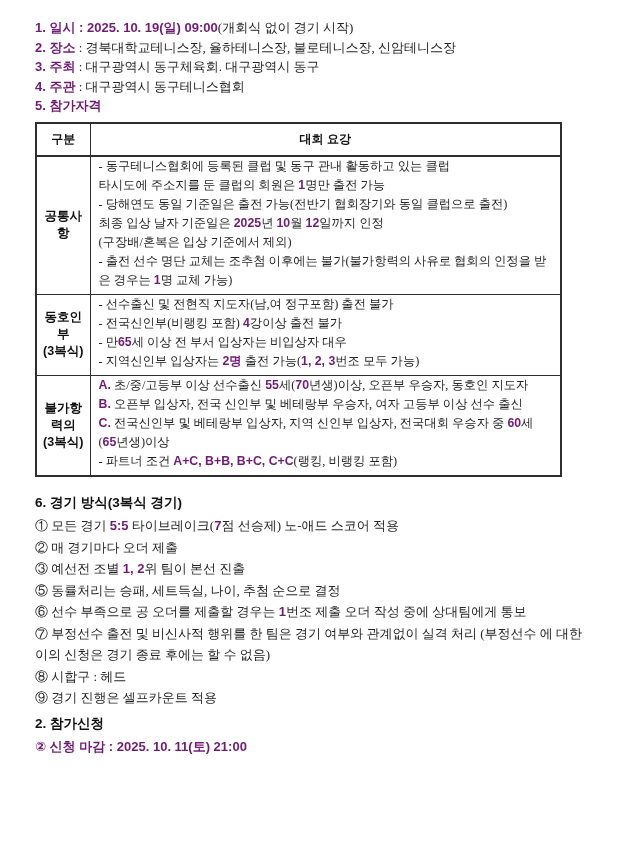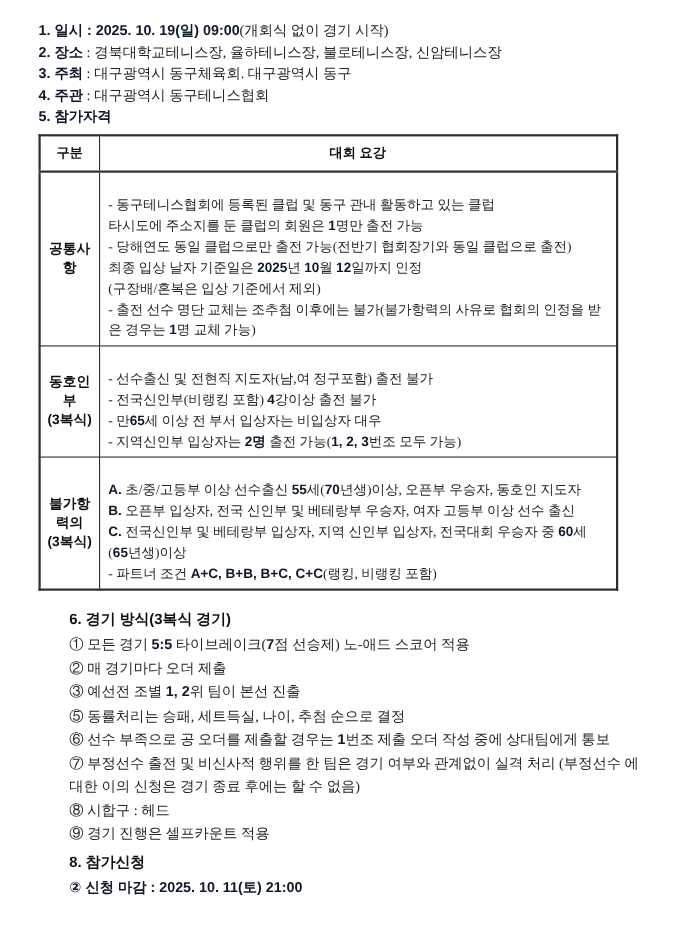--- a/index.html
+++ b/index.html
@@ -4,39 +4,39 @@
 <style>
   * { margin:0; padding:0; box-sizing:border-box; }
   html,body { width:625px; height:844px; overflow:hidden; background:#ffffff; }
   body { font-family:"Liberation Serif","DejaVu Serif",serif; color:#242424; }
   .page { padding:18px 30px 0 35px; }
 
   .title { font-family:"Liberation Sans","DejaVu Sans",sans-serif; font-weight:700;
            font-size:19px; letter-spacing:.5px; text-align:center; color:#101010;
            margin-bottom:19px; }
 
-  .b { font-family:"Liberation Sans","DejaVu Sans",sans-serif; font-weight:700; color:#0f172a; }
+  .b { font-family:"Liberation Sans","DejaVu Sans",sans-serif; font-weight:700; color:#701a75; }
 
   .intro { font-size:13px; line-height:19.5px; }
   .intro .line { white-space:nowrap; }
 
   table.elig { border-collapse:collapse; width:527px; margin-top:6px;
                border:2px solid #2e2e2e; table-layout:fixed; }
   table.elig col.c1 { width:54px; }
   table.elig col.c2 { width:471px; }
   table.elig th, table.elig td { border:1px solid #2e2e2e; vertical-align:middle; }
   table.elig thead th { height:33px; font-family:"Liberation Sans","DejaVu Sans",sans-serif;
                font-weight:700; font-size:12px; color:#101010; text-align:center;
                border-bottom:2px solid #2e2e2e; }
   td.lbl { text-align:center; font-family:"Liberation Sans","DejaVu Sans",sans-serif;
            font-weight:700; font-size:12.5px; color:#101010; line-height:17px; padding:2px; }
-  td.cnt { padding:20px 7px 4px 8px; font-size:12.3px; line-height:19px; }
+  td.cnt { padding:0 7px 4px 8px; font-size:12.3px; line-height:19px; }
   td.cnt .tl { min-height:19px; }
 
-  .sec { margin-top:15px; font-size:13px; line-height:21.5px;margin-left:28px; }
+  .sec { margin-top:15px; font-size:13px; line-height:21.5px; }
   .sec-h { font-family:"Liberation Sans","DejaVu Sans",sans-serif; font-weight:700;
            font-size:13.5px; color:#101010; margin-bottom:2px; }
   .sec7 { margin-top:4px; }
   .sec .sline { max-width:560px; }
 </style>
 </head>
 <body>
 
 <div class="page">
 
@@ -61,21 +61,21 @@
       </tr>
     </thead>
     <tbody>
       <tr>
         <td class="lbl">
           <div>공통사항</div>
         </td>
         <td class="cnt">
           <div class="tl"><span>- 동구테니스협회에 등록된 클럽 및 동구 관내 활동하고 있는 클럽</span></div>
           <div class="tl"><span>타시도에 주소지를 둔 클럽의 회원은 </span><span class="b">1</span><span>명만 출전 가능</span></div>
-          <div class="tl"><span>- 당해연도 동일 클럽으로만 출전 가능(전반기 협회장기와 동일 클럽으로 출전)</span></div>
+          <div class="tl"><span>- 당해연도 동일 기준일은 출전 가능(전반기 협회장기와 동일 클럽으로 출전)</span></div>
           <div class="tl"><span>최종 입상 날자 기준일은 </span><span class="b">2025</span><span>년 </span><span class="b">10</span><span>월 </span><span class="b">12</span><span>일까지 인정</span></div>
           <div class="tl"><span>(구장배/혼복은 입상 기준에서 제외)</span></div>
           <div class="tl"><span>- 출전 선수 명단 교체는 조추첨 이후에는 불가(불가항력의 사유로 협회의 인정을 받은 경우는 </span><span class="b">1</span><span>명 교체 가능)</span></div>
         </td>
       </tr>
       <tr>
         <td class="lbl">
           <div>동호인부</div>
           <div>(3복식)</div>
         </td>
@@ -107,18 +107,18 @@
     <div class="sline"><span>② 매 경기마다 오더 제출</span></div>
     <div class="sline"><span>③ 예선전 조별 </span><span class="b">1, 2</span><span>위 팀이 본선 진출</span></div>
     <div class="sline"><span>⑤ 동률처리는 승패, 세트득실, 나이, 추첨 순으로 결정</span></div>
     <div class="sline"><span>⑥ 선수 부족으로 공 오더를 제출할 경우는 </span><span class="b">1</span><span>번조 제출 오더 작성 중에 상대팀에게 통보</span></div>
     <div class="sline"><span>⑦ 부정선수 출전 및 비신사적 행위를 한 팀은 경기 여부와 관계없이 실격 처리 (부정선수 에 대한 이의 신청은 경기 종료 후에는 할 수 없음)</span></div>
     <div class="sline"><span>⑧ 시합구 : 헤드</span></div>
     <div class="sline"><span>⑨ 경기 진행은 셀프카운트 적용</span></div>
   </div>
 
   <div class="sec sec7">
-    <div class="sec-h">8. 참가신청</div>
+    <div class="sec-h">2. 참가신청</div>
     <div class="sline"><span class="b">② 신청 마감 : 2025. 10. 11(토) 21:00</span></div>
 
   </div>
 
 </div>
 
 </body></html>

